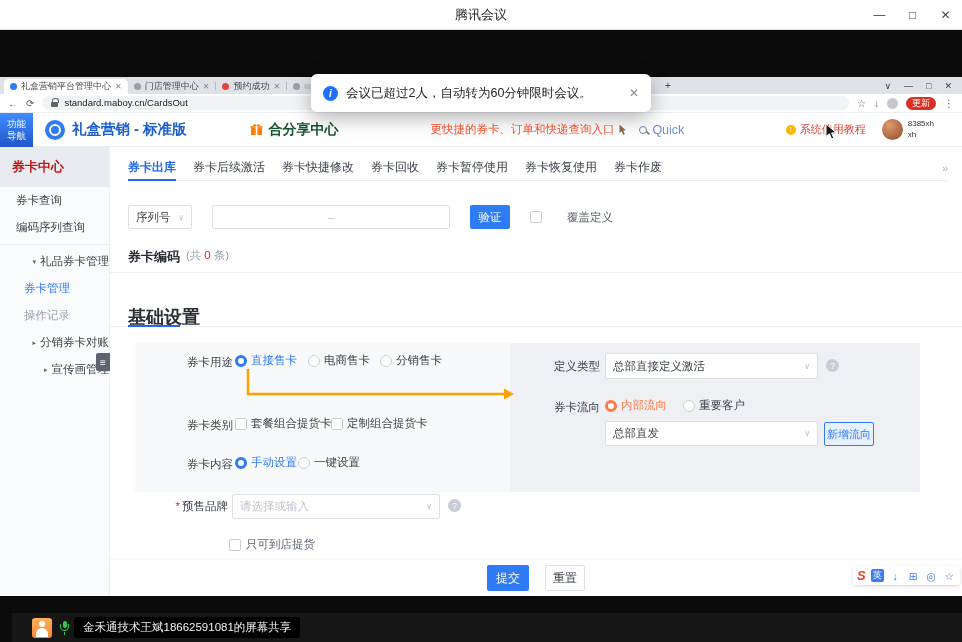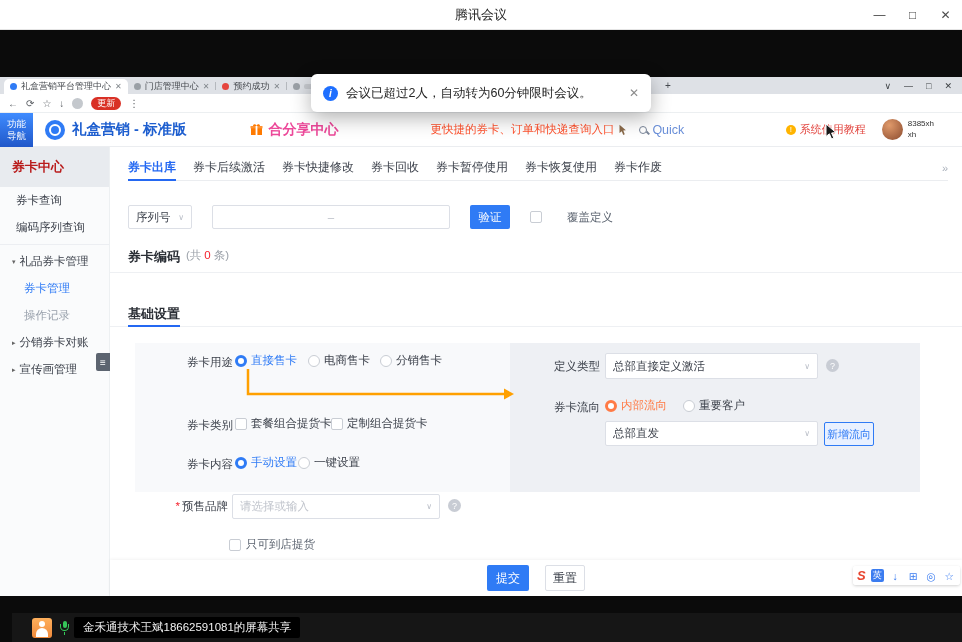--- a/index.html
+++ b/index.html
@@ -51,36 +51,36 @@
   .update-pill { height:13px; background:#d93025; color:#fff; font-size:9px; border-radius:7px; padding:0 6px; display:flex; align-items:center; }
 
   
   .appheader { position:absolute; top:36px; left:0; width:962px; height:34px; background:#fff; border-bottom:1px solid #ebedf0;
                display:flex; align-items:center; }
   .navblock { width:33px; height:34px; background:linear-gradient(180deg,#3f8cff,#2057c9); color:#fff; font-size:9.5px; line-height:1.25;
               display:flex; flex-direction:column; align-items:center; justify-content:center; flex:none; }
   .logo { width:20px; height:20px; border-radius:50%; background:#2f7bf5; margin-left:12px; position:relative; flex:none; }
   .logo::after { content:""; position:absolute; inset:4px; border:2px solid #fff; border-radius:50%; }
   .brand { margin-left:7px; font-size:14.5px; font-weight:bold; color:#1d5ecf; white-space:nowrap; }
-  .sharecenter { margin-left:64px; display:flex; align-items:center; gap:5px; color:#ec4899; font-weight:bold; font-size:14px; white-space:nowrap; }
+  .sharecenter { margin-left:64px; display:flex; align-items:center; gap:5px; color:#14532d; font-weight:bold; font-size:14px; white-space:nowrap; }
   .promo { margin-left:92px; display:flex; align-items:center; gap:4px; font-size:11.5px; color:#ff4f2a; white-space:nowrap; }
   .quick { margin-left:12px; display:flex; align-items:center; gap:5px; font-size:12.5px; color:#6a8fd8; }
   .mag { width:8px; height:8px; border:1.5px solid #7a8699; border-radius:50%; position:relative; flex:none; }
   .mag::after { content:""; position:absolute; width:4px; height:1.5px; background:#7a8699; transform:rotate(45deg); right:-3.5px; bottom:-1px; }
   .tutorial { margin-left:auto; display:flex; align-items:center; gap:4px; font-size:11px; color:#e2453f; white-space:nowrap; }
   .bulb { width:10px; height:10px; border-radius:50%; background:#ffb400; color:#fff; font-size:8px; display:flex; align-items:center; justify-content:center; flex:none; }
   .hdr-avatar { width:21px; height:21px; border-radius:50%; background:radial-gradient(circle at 35% 30%, #e09a6b, #8a4a2e); margin-left:16px; flex:none; }
   .usertext { margin-left:5px; margin-right:28px; font-size:8px; color:#333; line-height:1.3; }
 
   
   .workspace { position:absolute; top:70px; left:0; width:962px; height:449px; background:#fff; }
   .sidebar { position:absolute; top:0; left:0; width:110px; height:449px; background:#fafbfc; border-right:1px solid #edf0f2; }
   .side-title { height:40px; background:#e8ebef; display:flex; align-items:center; padding-left:12px; font-size:13px; font-weight:bold; color:#b91c1c; }
   .side-item { height:27px; display:flex; align-items:center; font-size:11.5px; color:#3c414b; padding-left:16px; gap:4px; }
-  .side-item.group { padding-left:12px; }
+  .side-item.group { padding-left:12px;justify-content:flex-end; }
   .side-item.sub { padding-left:24px; }
   .side-item.active { color:#2f7bf5; }
   .side-item.dim { color:#98a0ab; }
   .caret { font-size:7px; color:#666; }
   .side-divider { height:1px; background:#eceef2; margin:3px 0; }
   .collapse-handle { position:absolute; left:96px; top:206px; width:14px; height:18px; background:#5c6470; border-radius:2px 0 0 2px;
                      color:#fff; font-size:10px; display:flex; align-items:center; justify-content:center; }
 
   .main { position:absolute; top:0; left:110px; width:852px; height:449px; background:#fff; }
   .page-tabs { position:absolute; left:18px; right:14px; top:8px; height:26px; display:flex; gap:17px; border-bottom:1px solid #ebedf0; align-items:stretch; }
@@ -97,21 +97,21 @@
   .verify-btn { width:40px; height:24px; background:#2f7bf5; color:#fff; font-size:11.5px; border:none; border-radius:2px; }
   .cb { width:12px; height:12px; border:1px solid #c9cdd4; border-radius:2px; background:#fff; flex:none; }
   .cb-label { font-size:11.5px; color:#5c6470; margin-left:5px; }
 
   .coding-row { position:absolute; left:18px; top:101px; display:flex; align-items:flex-start; gap:6px; }
   .coding-title { font-size:13px; font-weight:bold; color:#2b2f36; }
   .count { font-size:11.5px; color:#9aa0a8; }
   .count-num { color:#f5222d; margin:0 3px; }
   .divider-h { position:absolute; left:0; right:0; height:1px; background:#eef0f3; }
 
-  .basic-title { position:absolute; left:18px; top:158px; font-size:13px; font-weight:bold; color:#2b2f36; }
+  .basic-title { position:absolute; left:18px; top:158px; font-size:18px; font-weight:bold; color:#2b2f36; }
   .basic-underline { position:absolute; left:18px; top:178px; width:52px; height:2px; background:#2468f2; z-index:2; }
 
   .panel { position:absolute; left:25px; top:196px; width:785px; height:149px; display:flex; }
   .panel-left { width:375px; background:#f8f9fb; position:relative; }
   .panel-right { width:410px; background:#eef0f4; position:relative; }
   .f-label { position:absolute; font-size:11.5px; color:#3c414b; text-align:right; width:58px; white-space:nowrap; }
   .opt { position:absolute; display:flex; align-items:center; gap:4px; font-size:11.5px; color:#3c414b; white-space:nowrap; }
   .rd { width:12px; height:12px; border-radius:50%; border:1px solid #c9cdd4; background:#fff; flex:none; }
   .rd.on { border:3.5px solid #2f7bf5; }
   .rd.on-orange { border:3.5px solid #ff7a45; }
@@ -207,20 +207,24 @@
           <span>∨</span>
           <span>—</span>
           <span>□</span>
           <span>✕</span>
         </div>
       </div>
 
       <div class="omnibar">
         <span class="nav-ic">←</span>
         <span class="nav-ic">⟳</span>
+        <div class="urlbox">
+          <span class="lock"></span>
+          <span class="url-text">standard.maboy.cn/CardsOut</span>
+        </div>
         <div class="omni-right">
           <span class="omni-ic">☆</span>
           <span class="omni-ic">↓</span>
           <span class="profile-dot"></span>
           <span class="update-pill">更新</span>
           <span class="omni-ic">⋮</span>
         </div>
       </div>
 
       <div class="appheader">

